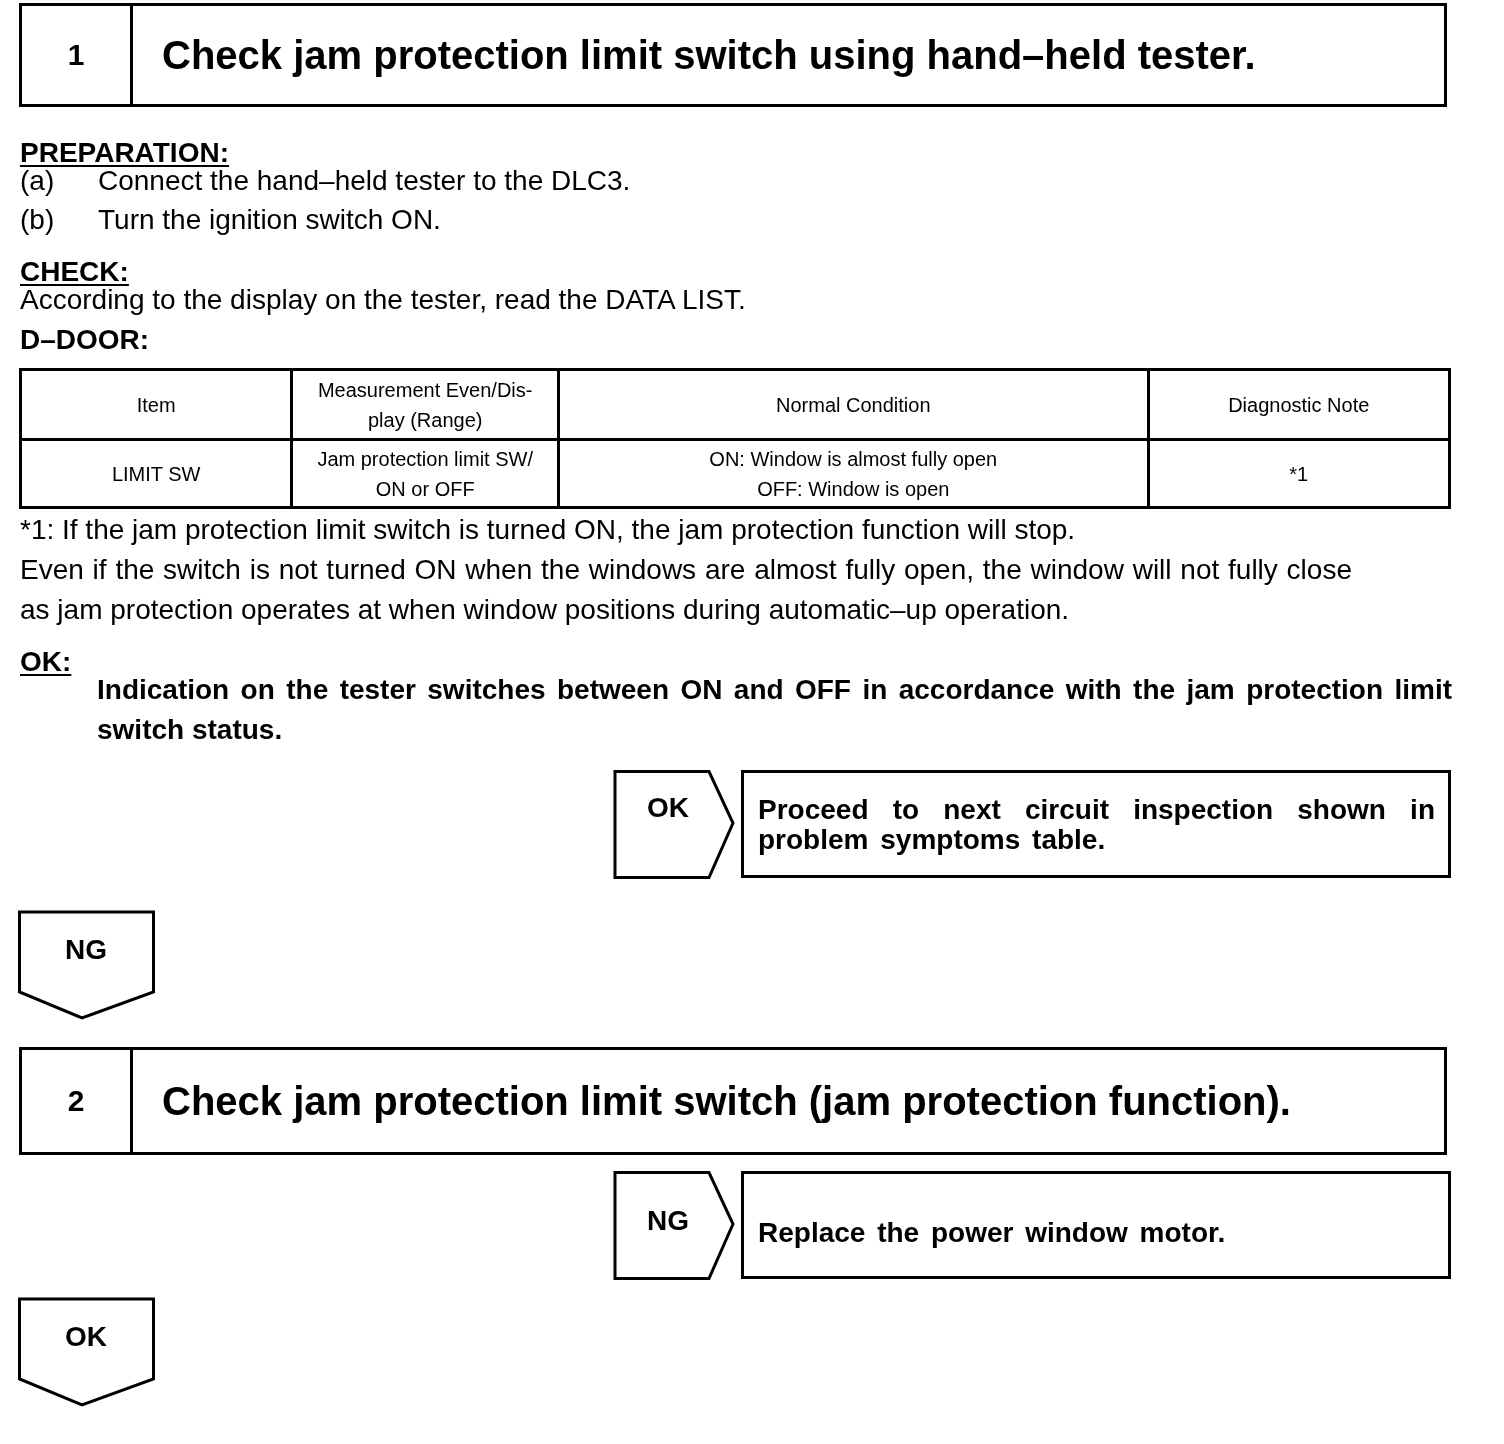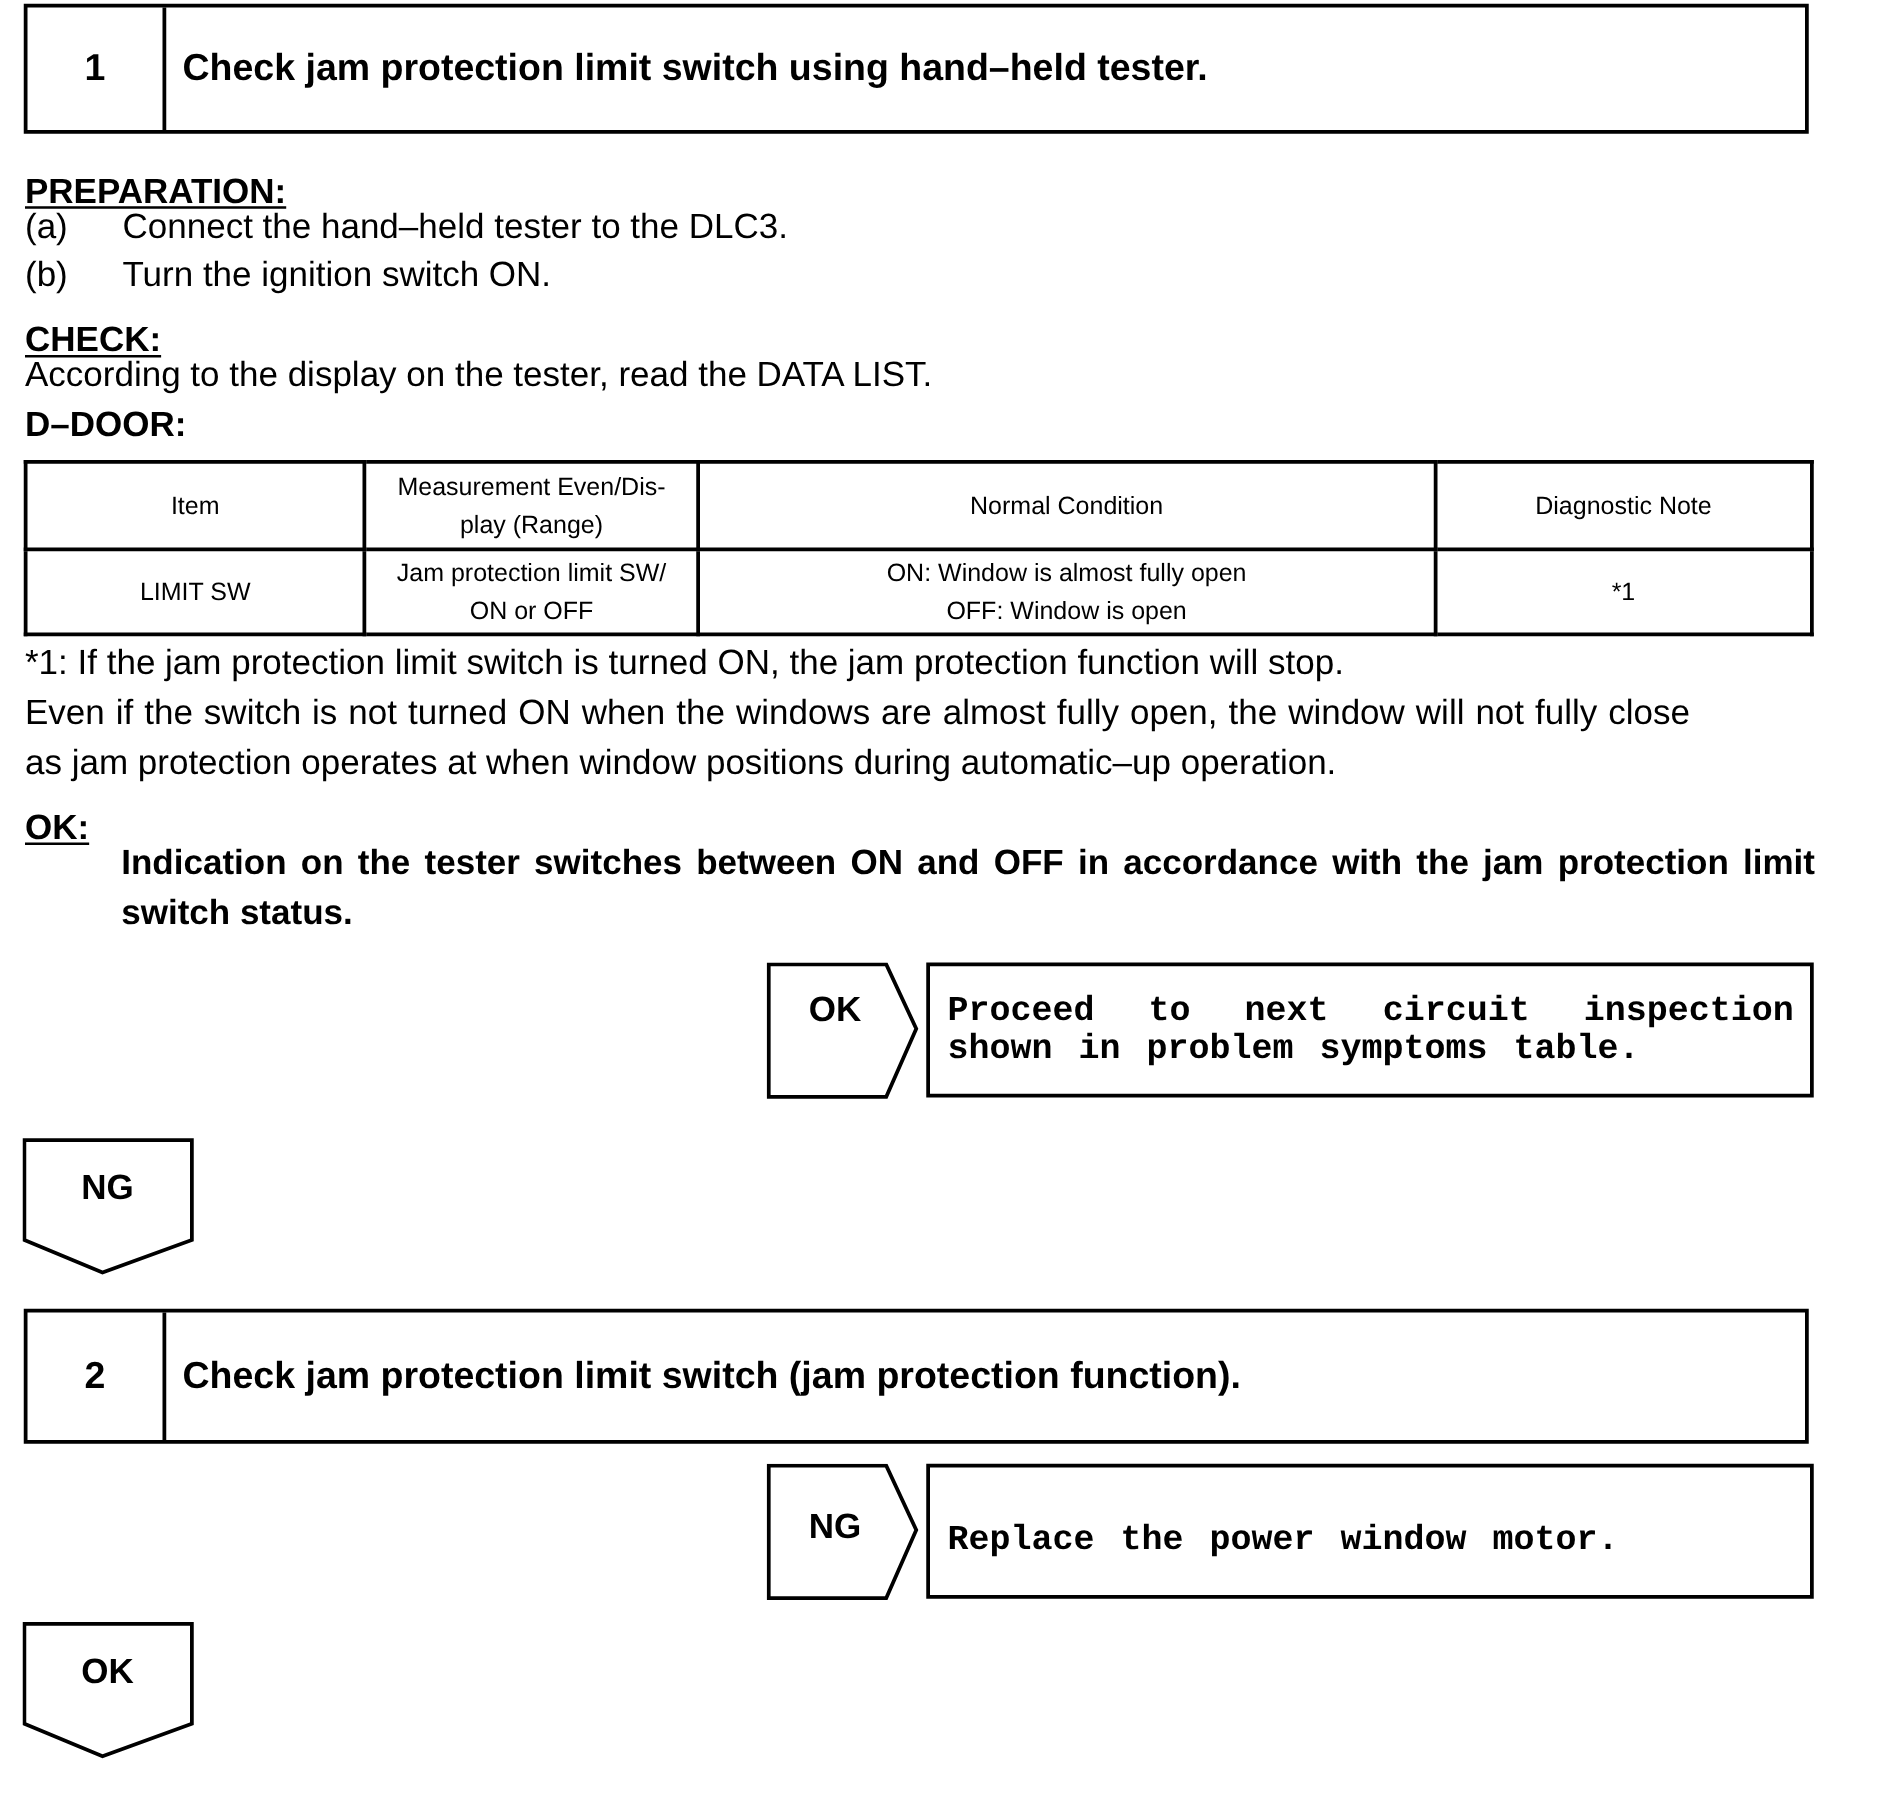--- a/index.html
+++ b/index.html
@@ -12,22 +12,22 @@
   .step-box {
     position: absolute; left: 19px; width: 1428px; height: 104px;
     border: 3px solid #000; box-sizing: border-box; display: flex;
   }
   .step-num {
     width: 111px; border-right: 3px solid #000; display: flex;
     align-items: center; justify-content: center;
     font-weight: bold; font-size: 30px; box-sizing: border-box;
   }
   .step-title {
-    flex: 1; display: flex; align-items: center; padding-left: 13px;
-    font-weight: bold; font-size: 30px;
+    flex: 1; display: flex; align-items: center; padding-left: 29px;
+    font-weight: bold; font-size: 40px;
   }
 
   .txt { position: absolute; left: 20px; font-size: 28px; line-height: 40px; white-space: nowrap; }
   .heading { font-weight: bold; text-decoration: underline; text-underline-offset: 3px; margin-top: 12px; }
   .heading-plain { font-weight: bold; }
   .sub-label { display: inline-block; width: 78px; }
   .bold-indent { position: absolute; left: 97px; width: 1355px; font-weight: bold; font-size: 28px; line-height: 40px; text-align: justify; }
 
   
   table.data-list {
@@ -46,21 +46,20 @@
   .result-tag svg { display: block; }
   .tag-label {
     position: absolute; font-weight: bold; font-size: 28px;
   }
   .result-box {
     position: absolute; left: 741px; width: 710px; height: 108px;
     border: 3px solid #000; box-sizing: border-box;
     font-weight: bold; font-size: 28px; line-height: 30px;
     padding: 22px 13px 0 14px; text-align: justify; text-align-last: left;
     word-spacing: 4px;
-    font-family: Liberation Mono, monospace;
   }
   .down-tag { position: absolute; left: 18px; }
   .down-tag .tag-label { left: 0; width: 136px; text-align: center; }
 </style>
 </head>
 <body>
 
 <div class="step-box" style="top:3px;">
   <div class="step-num">1</div>
   <div class="step-title">Check jam protection limit switch using hand–held tester.</div>

